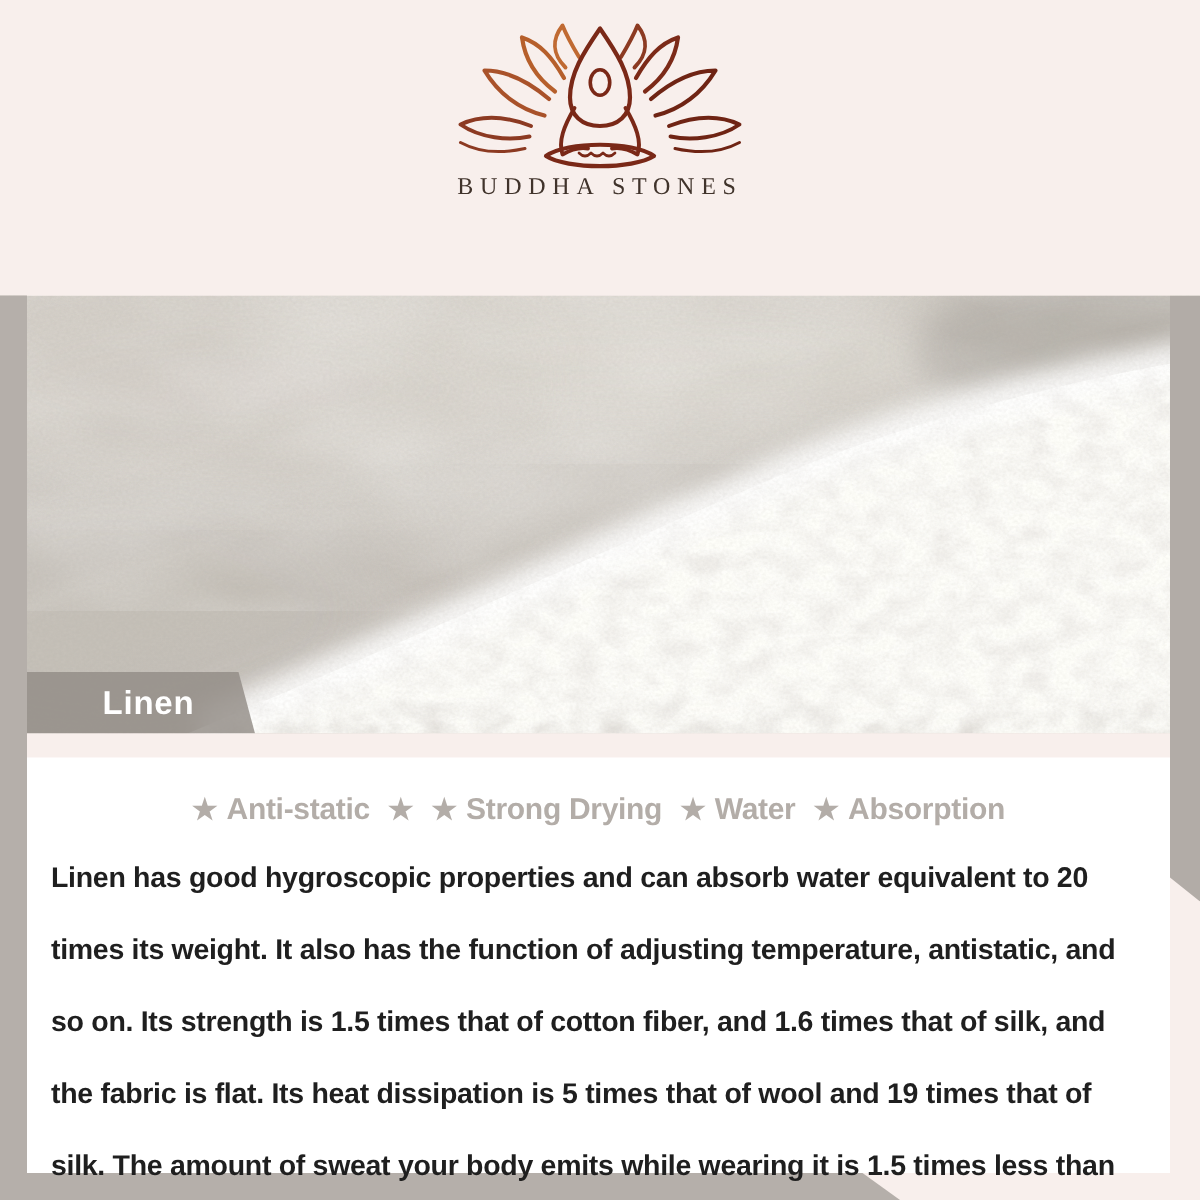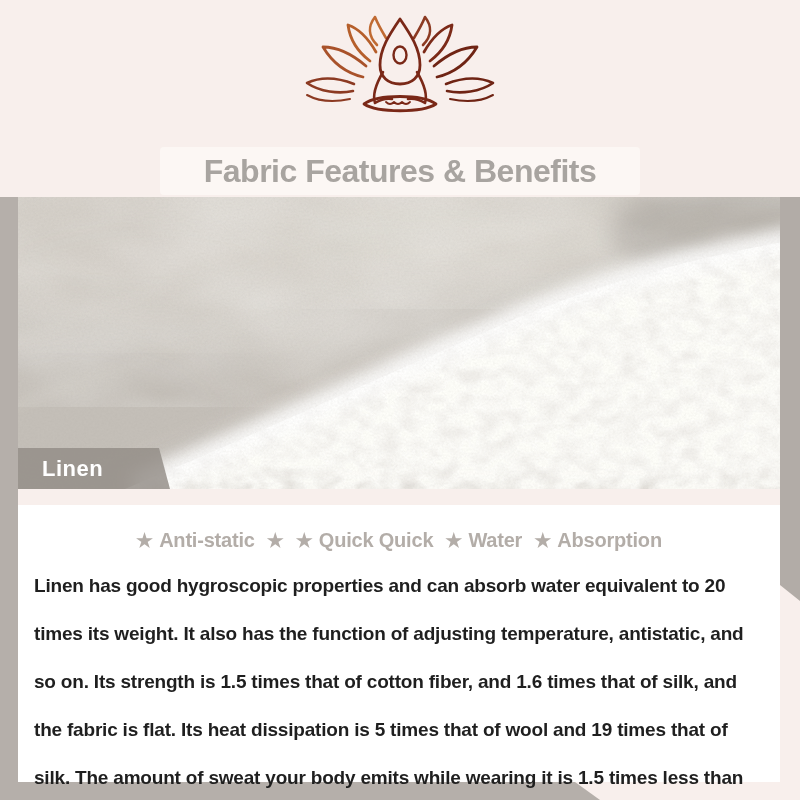--- a/index.html
+++ b/index.html
@@ -17,21 +17,21 @@
     background:#fcf7f4;border-radius:4px;display:flex;align-items:center;justify-content:center;}
   .banner-title{font-size:32px;font-weight:700;color:#a8a4a0;letter-spacing:-0.5px;}
 
   
   .photo{position:absolute;left:0;top:197px;width:800px;height:292px;overflow:hidden;}
   .photo svg{display:block;width:100%;height:100%;}
 
   .fabric-tag{position:absolute;left:18px;top:448px;width:152px;height:41px;
     background:rgba(146,140,134,0.82);
     clip-path:polygon(0 0,141px 0,152px 100%,0 100%);
-    display:flex;align-items:center;justify-content:flex-start;padding-right:14px;box-sizing:border-box;padding-left:24px;}
+    display:flex;align-items:center;justify-content:center;padding-right:14px;box-sizing:border-box;padding-left:24px;}
   .fabric-tag span{color:#ffffff;font-size:22px;font-weight:700;letter-spacing:0.5px;}
 
   
   .strip-left{position:absolute;left:0;top:197px;width:18px;height:603px;background:#b5afaa;}
   .strip-right{position:absolute;left:780px;top:197px;width:20px;height:404px;background:#b2aca7;
     clip-path:polygon(0 0,100% 0,100% 100%,0 calc(100% - 16px));}
   .bottom-bar{position:absolute;left:0;top:782px;width:600px;height:18px;background:#b5afaa;
     clip-path:polygon(0 0,calc(100% - 25px) 0,100% 100%,0 100%);}
 
   
@@ -70,25 +70,23 @@
 
         <ellipse cx="110" cy="41" rx="6.5" ry="8.5" stroke="#7a2817" stroke-width="2.4"></ellipse>
 
         <path d="M93,58 C86,70 82,80 85,89 C90,86 96,84 102,85" stroke="#7a2817" stroke-width="2.6"></path>
         <path d="M127,58 C134,70 138,80 135,89 C130,86 124,84 118,85" stroke="#7a2817" stroke-width="2.6"></path>
 
         <path d="M74,90 C88,80 132,80 146,90 C132,99 88,99 74,90 Z" stroke="#7a2817" stroke-width="2.8"></path>
         <path d="M96,88 q4,4 8,0 q4,4 8,0 q4,4 8,0" stroke="#7a2817" stroke-width="1.8"></path>
       </g>
     </svg>
+    <div class="brand-name">BUDDHA STONES</div>
   </div>
 
-  <div class="banner">
-    <span class="banner-title">Fabric Features &amp; Benefits</span>
-  </div>
 
   <div class="photo">
     <svg viewBox="0 0 800 292" preserveAspectRatio="none" aria-hidden="true">
       <defs>
         <linearGradient id="baseG" x1="0" y1="0" x2="1" y2="1">
           <stop offset="0" stop-color="#d3cec7"></stop>
           <stop offset="0.55" stop-color="#c8c3bc"></stop>
           <stop offset="1" stop-color="#cfcac3"></stop>
         </linearGradient>
         <filter id="blurS">
@@ -155,21 +153,21 @@
     <div class="features-row">
       <span class="feature-item">
         <span class="star">★</span>
         <span class="flabel">Anti-static</span>
       </span>
       <span class="feature-item">
         <span class="star">★</span>
       </span>
       <span class="feature-item">
         <span class="star">★</span>
-        <span class="flabel">Quick Quick</span>
+        <span class="flabel">Strong Drying</span>
       </span>
       <span class="feature-item">
         <span class="star">★</span>
         <span class="flabel">Water</span>
       </span>
       <span class="feature-item">
         <span class="star">★</span>
         <span class="flabel">Absorption</span>
       </span>
     </div>

